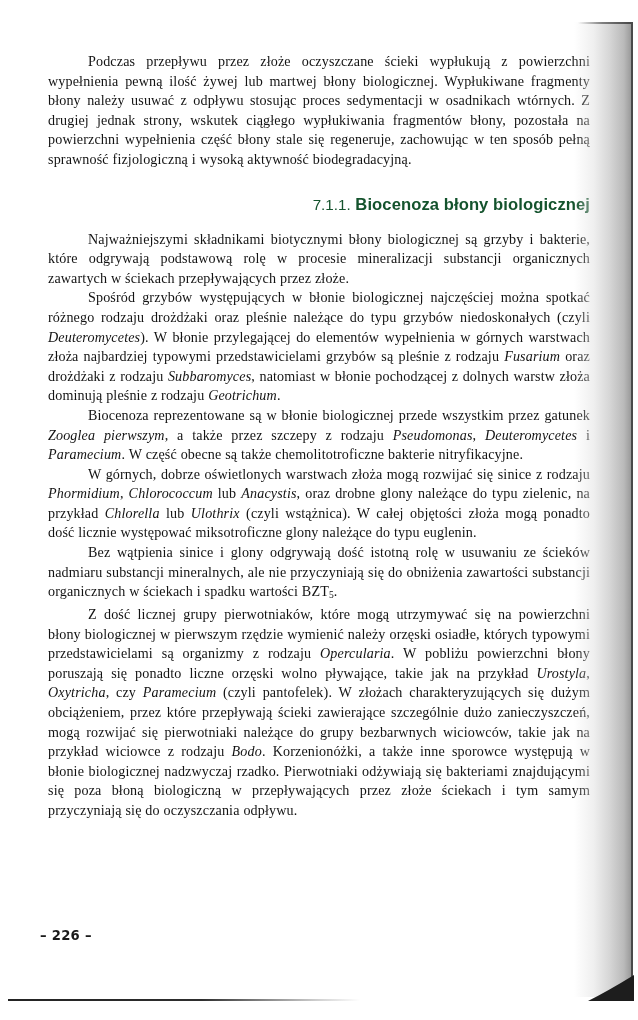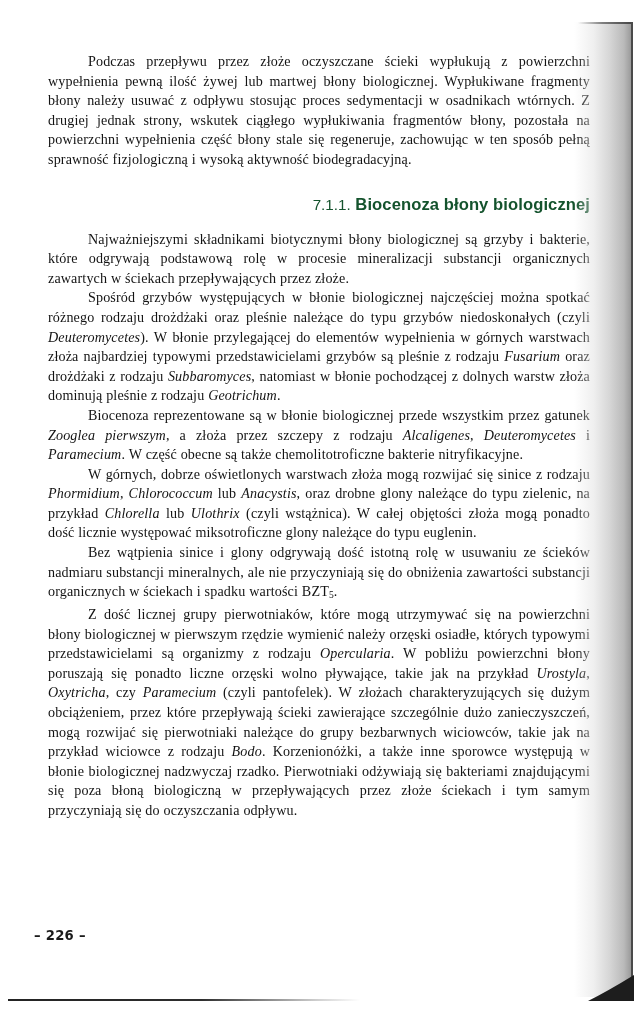--- a/index.html
+++ b/index.html
@@ -103,21 +103,21 @@
     font-size: 15.2px;
     letter-spacing: 0;
   }
   .sp-before { margin-top: 5.5px; }
   i { }
   b { font-weight: normal; }
   sub { font-size: 0.68em; vertical-align: -0.22em; }
 
   #page-number {
     position: absolute;
-    left: 34px;
+    left: 40px;
     top: 928px;
     font-family: "DejaVu Sans", "Liberation Sans", sans-serif;
     font-size: 13.2px;
     font-weight: bold;
     color: #1a1a1a;
     letter-spacing: 0.02em;
   }
 </style>
 </head>
 <body>
@@ -130,21 +130,21 @@
 
     <h2 class="section-heading">
       <span class="num">7.1.1.</span>
       <span>Biocenoza błony biologicznej</span>
     </h2>
 
     <p class="para">Najważniejszymi składnikami biotycznymi błony biologicznej są grzyby i bakterie, które odgrywają podstawową rolę w procesie mineralizacji substancji organicznych zawartych w ściekach przepływających przez złoże.</p>
 
     <p class="para sp-before"><span>Spośród </span><b>grzybów</b><span> występujących w błonie biologicznej najczęściej można spotkać różnego rodzaju drożdżaki oraz pleśnie należące do typu grzybów niedoskonałych (czyli </span><i>Deuteromycetes</i><span>). W błonie przylegającej do elementów wypełnienia w górnych warstwach złoża najbardziej typowymi przedstawicielami grzybów są pleśnie z rodzaju </span><i>Fusarium</i><span> oraz drożdżaki z rodzaju </span><i>Subbaromyces</i><span>, natomiast w błonie pochodzącej z dolnych warstw złoża dominują pleśnie z rodzaju </span><i>Geotrichum</i><span>.</span></p>
 
-    <p class="para sp-before"><b>Biocenoza</b><span> reprezentowane są w błonie biologicznej przede wszystkim przez gatunek </span><i>Zooglea pierwszym</i><span>, a złoża przez szczepy z rodzaju </span><i>Alcaligenes</i><span>, </span><i>Deuteromycetes</i><span> i </span><i>Paramecium</i><span>. W część obecne są także chemolitotroficzne bakterie nitryfikacyjne.</span></p>
+    <p class="para sp-before"><b>Biocenoza</b><span> reprezentowane są w błonie biologicznej przede wszystkim przez gatunek </span><i>Zooglea pierwszym</i><span>, a także przez szczepy z rodzaju </span><i>Pseudomonas</i><span>, </span><i>Deuteromycetes</i><span> i </span><i>Paramecium</i><span>. W część obecne są także chemolitotroficzne bakterie nitryfikacyjne.</span></p>
 
     <p class="para sp-before"><span>W górnych, dobrze oświetlonych warstwach złoża mogą rozwijać się </span><b>sinice</b><span> z rodzaju </span><i>Phormidium</i><span>, </span><i>Chlorococcum</i><span> lub </span><i>Anacystis</i><span>, oraz drobne </span><b>glony</b><span> należące do typu zielenic, na przykład </span><i>Chlorella</i><span> lub </span><i>Ulothrix</i><span> (czyli wstążnica). W całej objętości złoża mogą ponadto dość licznie występować miksotroficzne glony należące do typu euglenin.</span></p>
 
     <p class="para sp-before"><span>Bez wątpienia sinice i glony odgrywają dość istotną rolę w usuwaniu ze ścieków nadmiaru substancji mineralnych, ale nie przyczyniają się do obniżenia zawartości substancji organicznych w ściekach i spadku wartości BZT</span><sub>5</sub><span>.</span></p>
 
     <p class="para sp-before"><span>Z dość licznej grupy </span><b>pierwotniaków</b><span>, które mogą utrzymywać się na powierzchni błony biologicznej w pierwszym rzędzie wymienić należy </span><b>orzęski osiadłe</b><span>, których typowymi przedstawicielami są organizmy z rodzaju </span><i>Opercularia</i><span>. W pobliżu powierzchni błony poruszają się ponadto liczne </span><b>orzęski wolno pływające</b><span>, takie jak na przykład </span><i>Urostyla</i><span>, </span><i>Oxytricha</i><span>, czy </span><i>Paramecium</i><span> (czyli pantofelek). W złożach charakteryzujących się dużym obciążeniem, przez które przepływają ścieki zawierające szczególnie dużo zanieczyszczeń, mogą rozwijać się pierwotniaki należące do grupy </span><b>bezbarwnych wiciowców</b><span>, takie jak na przykład wiciowce z rodzaju </span><i>Bodo</i><span>. Korzenionóżki, a także inne sporowce występują w błonie biologicznej nadzwyczaj rzadko. Pierwotniaki odżywiają się bakteriami znajdującymi się poza błoną biologiczną w przepływających przez złoże ściekach i tym samym przyczyniają się do oczyszczania odpływu.</span></p>
 
   </div>
 
   <div id="page-number">– 226 –</div>

